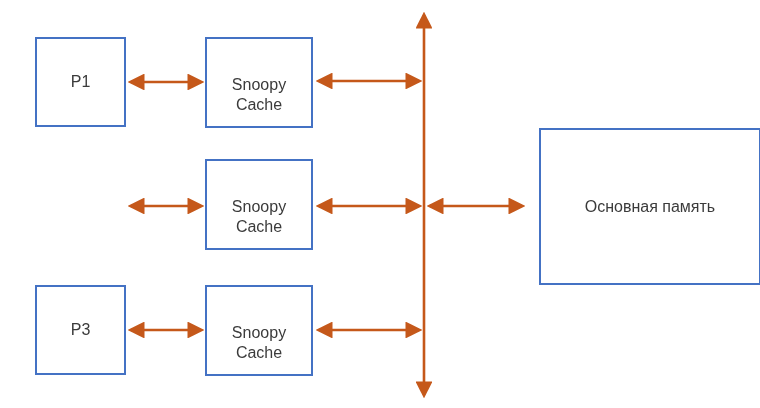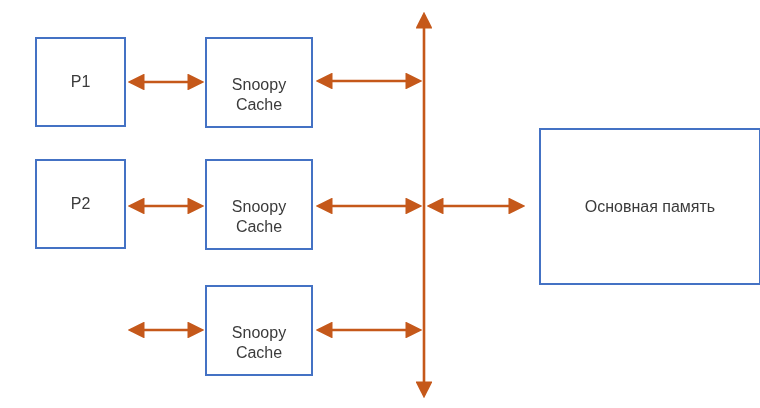--- a/index.html
+++ b/index.html
@@ -69,22 +69,22 @@
 
     <line x1="131" y1="330" x2="201" y2="330" stroke="var(--arrow)" stroke-width="2.6" marker-start="url(#ah)" marker-end="url(#ah)"></line>
     <line x1="319" y1="330" x2="419" y2="330" stroke="var(--arrow)" stroke-width="2.6" marker-start="url(#ah)" marker-end="url(#ah)"></line>
 
     <line x1="430" y1="206" x2="522" y2="206" stroke="var(--arrow)" stroke-width="2.6" marker-start="url(#ah)" marker-end="url(#ah)"></line>
   </svg>
 
   <div class="box proc row1">
     <span class="label">P1</span>
   </div>
-  <div class="box proc row2">
-    <span class="label">P2</span>
+  <div class="box proc row3">
+    <span class="label">P3</span>
   </div>
 
   <div class="box cache row1">
     <span class="label">Snoopy Cache</span>
   </div>
   <div class="box cache row2">
     <span class="label">Snoopy Cache</span>
   </div>
   <div class="box cache row3">
     <span class="label">Snoopy Cache</span>

